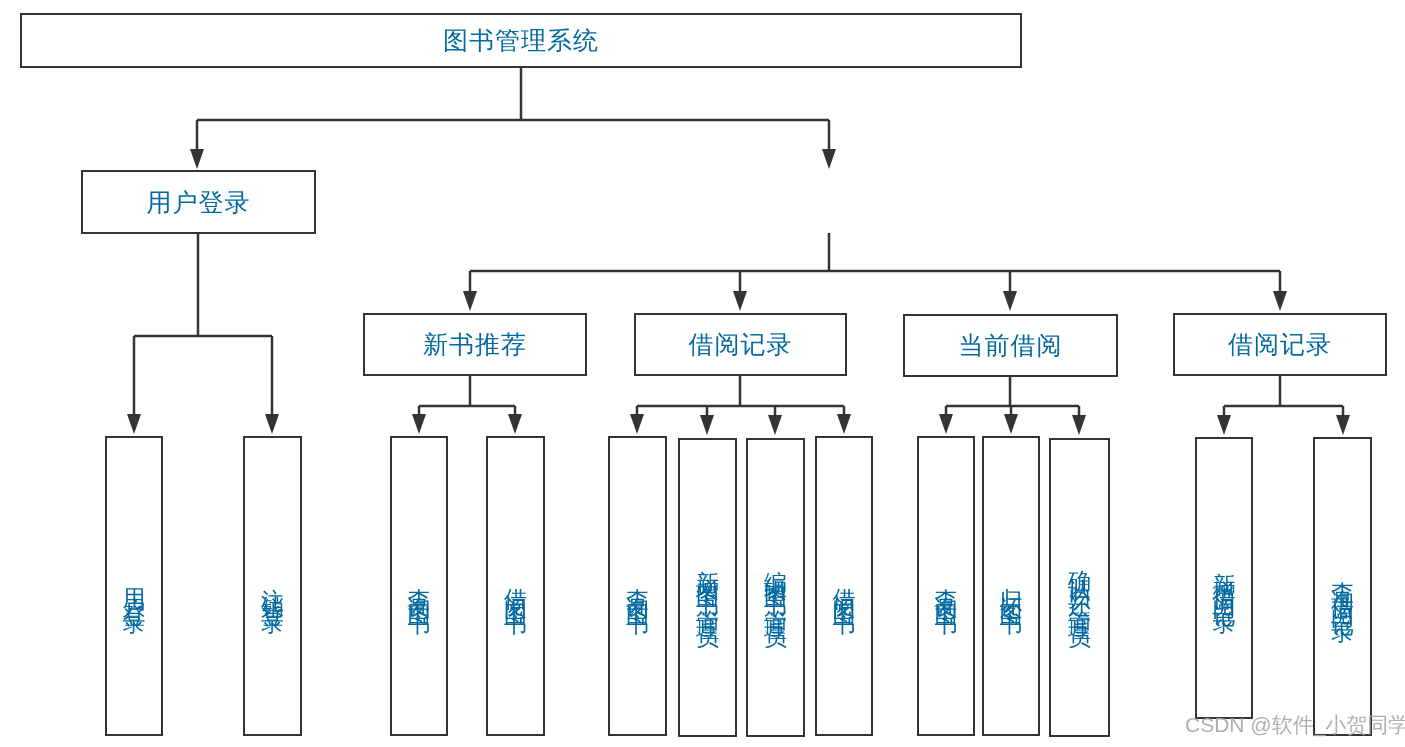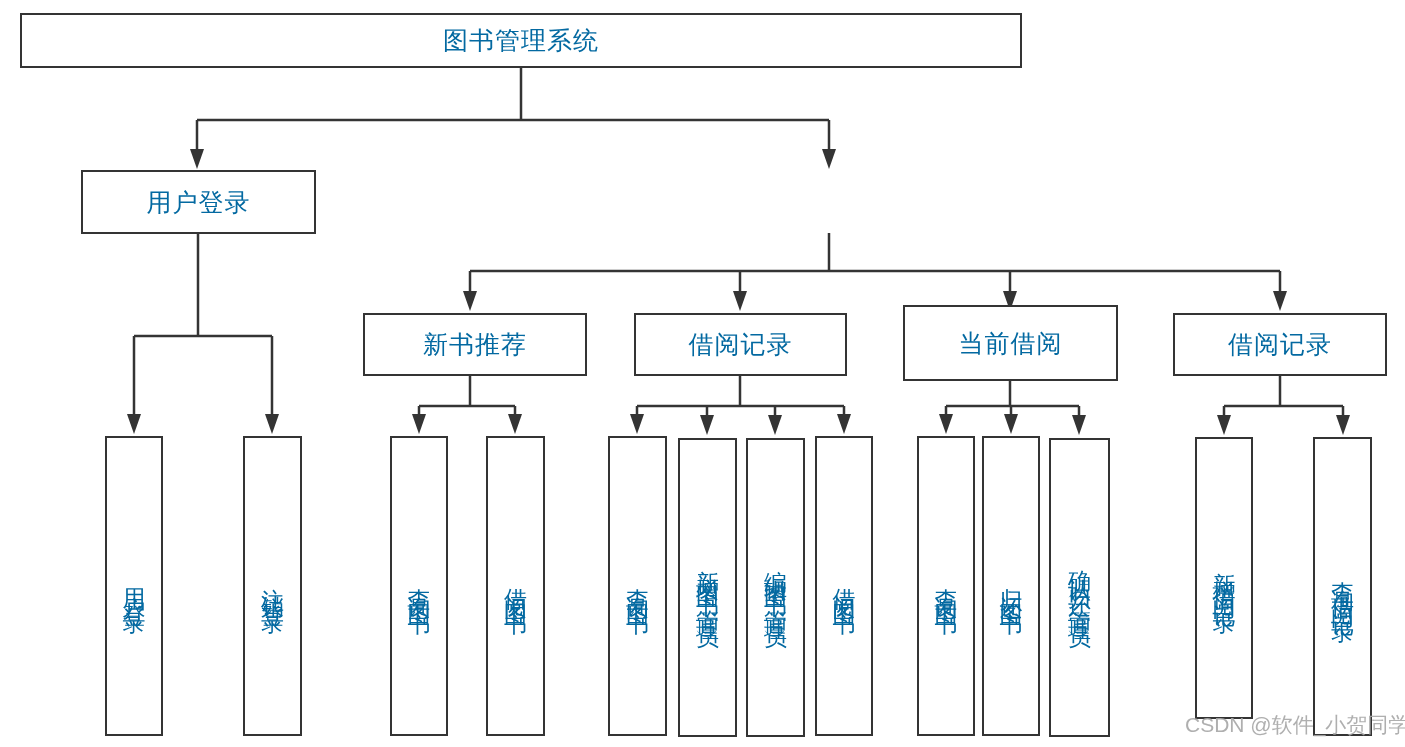--- a/index.html
+++ b/index.html
@@ -93,21 +93,21 @@
   <div class="node h" style="left:81px;top:170px;width:235px;height:64px">
     <span class="lbl">用户登录</span>
   </div>
 
   <div class="node h" style="left:363px;top:313px;width:224px;height:63px">
     <span class="lbl">新书推荐</span>
   </div>
   <div class="node h" style="left:634px;top:313px;width:213px;height:63px">
     <span class="lbl">借阅记录</span>
   </div>
-  <div class="node h" style="left:903px;top:305px;width:215px;height:76px">
+  <div class="node h" style="left:903px;top:314px;width:215px;height:63px">
     <span class="lbl">当前借阅</span>
   </div>
   <div class="node h" style="left:1173px;top:313px;width:214px;height:63px">
     <span class="lbl">借阅记录</span>
   </div>
 
   <div class="node v" style="left:105px;top:436px;width:58px;height:300px">
     <span class="lbl">用户登录</span>
   </div>
   <div class="node v" style="left:243px;top:436px;width:59px;height:300px">

